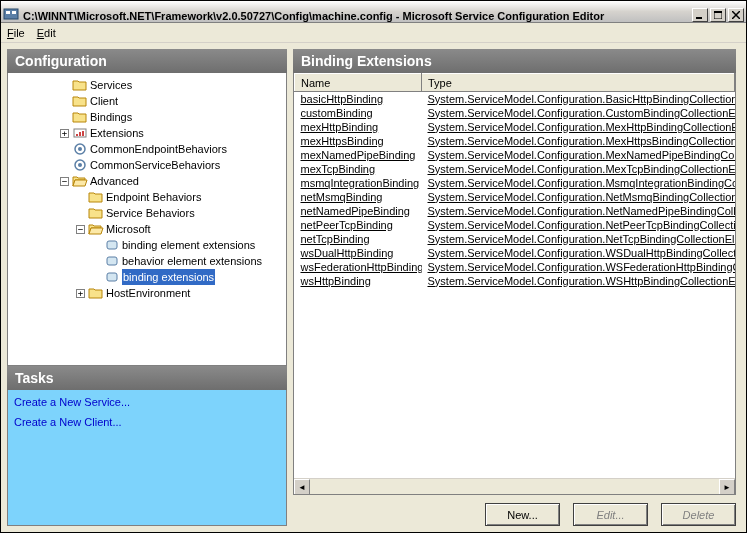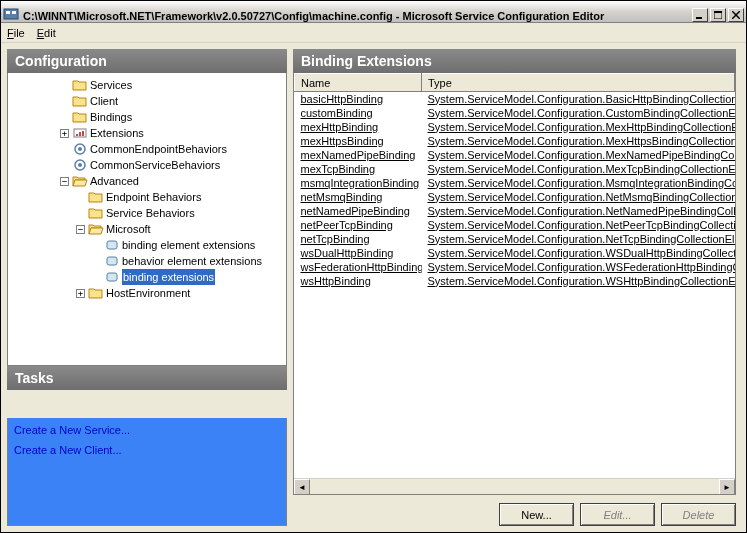--- a/index.html
+++ b/index.html
@@ -119,23 +119,22 @@
   flex-shrink: 0;
   display: inline-flex;
 }
 .folder-icon svg, .item-icon svg { width: 16px; height: 14px; }
 .selected {
   background: #316ac5;
   color: #fff;
   padding: 0 1px;
 }
 .tasks-panel .panel-body {
-  background: #3b82f6;
+  background: #7dd3fc;
   padding: 6px;
-  margin-top: 28px;
 }
 .task-link {
   color: #0000cc;
   display: block;
   margin-bottom: 8px;
   cursor: pointer;
 }
 .table-wrap {
   flex: 1;
   background: #fff;
@@ -184,21 +183,21 @@
   border-bottom-color: #808080;
   font-size: 8px;
   display: flex;
   align-items: center;
   justify-content: center;
 }
 .hscroll-track { flex: 1; background: #ece9d8; }
 .buttons {
   display: flex;
   justify-content: flex-end;
-  gap: 6px;
+  gap: 13px;
   padding: 8px 0 0 0;
 }
 .btn {
   min-width: 75px;
   height: 23px;
   background: #ece9d8;
   border: 1px solid #404040;
   box-shadow: inset 1px 1px 0 #fff, inset -1px -1px 0 #808080;
   cursor: pointer;
   font-size: 11px;

